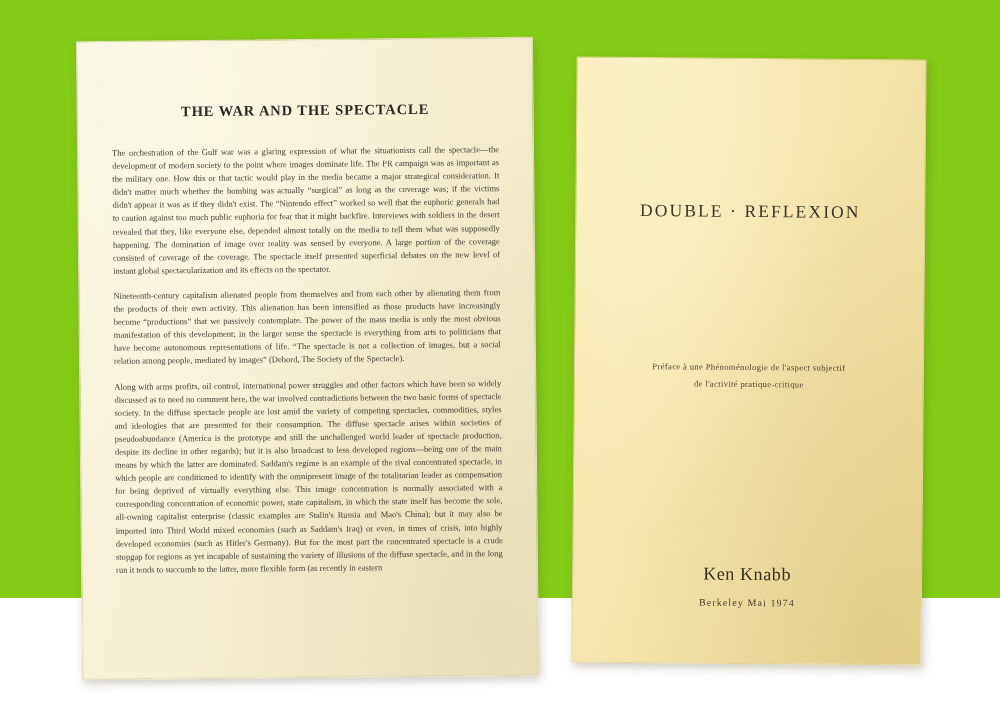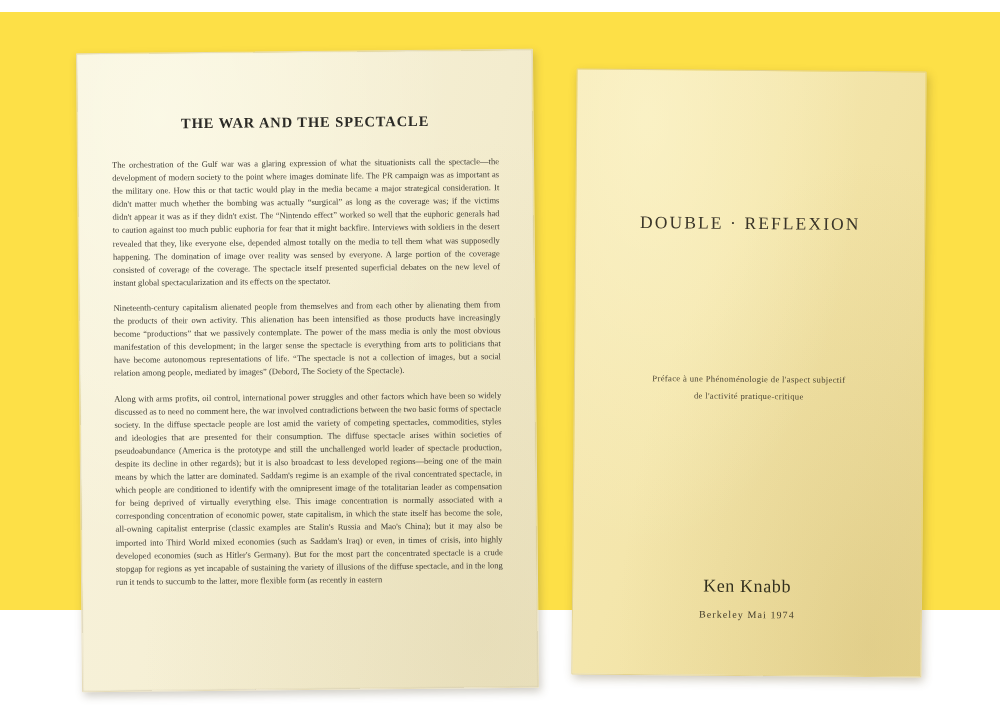--- a/index.html
+++ b/index.html
@@ -10,22 +10,21 @@
     width: 1000px;
     height: 706px;
     background: #ffffff;
     font-family: "Liberation Serif", serif;
     overflow: hidden;
   }
   #scene {
     position: relative;
     width: 1000px;
     height: 598px;
-    background: #fde047;
-    margin-top: 12px;
+    background: #84cc16;
   }
 
   
   .sheet-left {
     position: absolute;
     left: 79px;
     top: 39px;
     width: 455px;
     height: 637px;
     background: linear-gradient(105deg, #f7f2dc 0%, #f6f0d6 35%, #f3ecce 70%, #efe7c6 100%);

